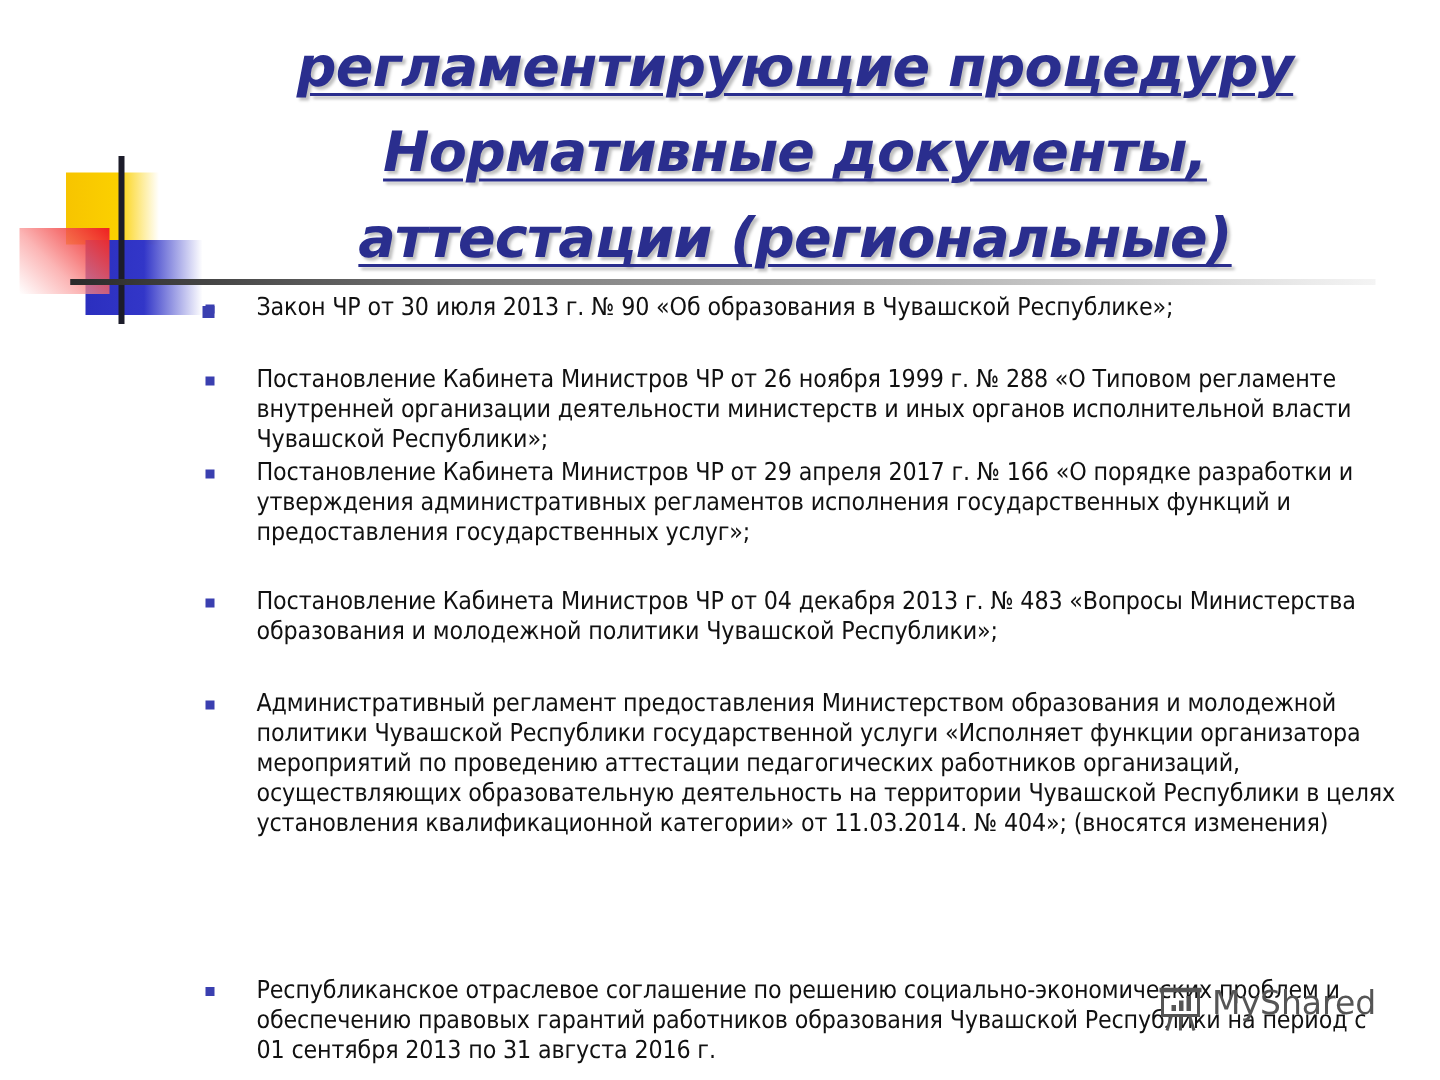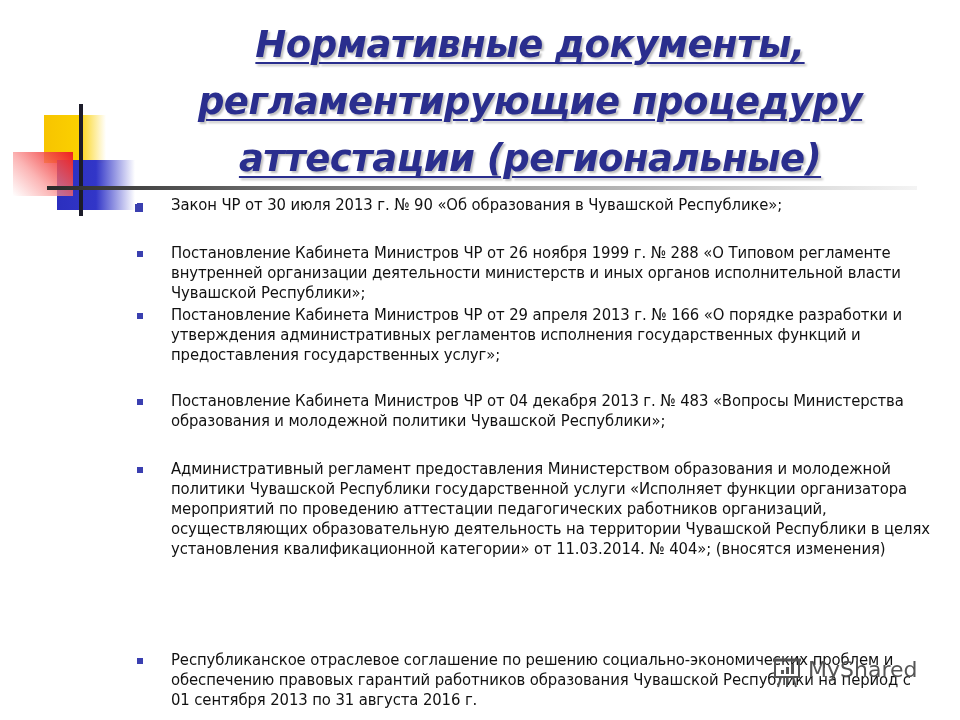--- a/index.html
+++ b/index.html
@@ -42,37 +42,37 @@
   <div class="blue"></div>
   <div class="red"></div>
   <div class="vline"></div>
   <div class="hline"></div>
   <div class="sq"></div>
 </div>
 
 <div class="divider"></div>
 
 <div class="title">
+  <div>регламентирующие процедуру</div>
   <div>Нормативные документы,</div>
-  <div>регламентирующие процедуру</div>
   <div>аттестации (региональные)</div>
 </div>
 
 <ul class="list">
   <li class="item" style="top:5px;">
     <span class="bullet"></span>
     <span class="text">Закон ЧР от 30 июля 2013 г. № 90 «Об образования  в Чувашской Республике»;</span>
   </li>
   <li class="item" style="top:53px;">
     <span class="bullet"></span>
     <span class="text">Постановление Кабинета Министров ЧР от 26 ноября 1999 г. № 288 «О Типовом регламенте внутренней организации деятельности министерств и иных органов исполнительной власти Чувашской Республики»;</span>
   </li>
   <li class="item" style="top:115px;">
     <span class="bullet"></span>
-    <span class="text">Постановление Кабинета Министров ЧР от 29 апреля 2013 г. № 166 «О порядке разработки и утверждения административных регламентов исполнения государственных функций и предоставления государственных услуг»;</span>
+    <span class="text">Постановление Кабинета Министров ЧР от 29 апреля 2017 г. № 166 «О порядке разработки и утверждения административных регламентов исполнения государственных функций и предоставления государственных услуг»;</span>
   </li>
   <li class="item" style="top:201px;">
     <span class="bullet"></span>
     <span class="text">Постановление Кабинета Министров ЧР от 04 декабря 2013 г. № 483 «Вопросы Министерства образования и молодежной политики Чувашской Республики»;</span>
   </li>
   <li class="item" style="top:269px;">
     <span class="bullet"></span>
     <span class="text">Административный регламент предоставления Министерством образования и молодежной политики Чувашской Республики государственной услуги «Исполняет функции организатора мероприятий по проведению аттестации педагогических работников организаций, осуществляющих образовательную деятельность на территории Чувашской Республики в целях установления квалификационной категории»  от 11.03.2014. № 404»; (вносятся изменения)</span>
   </li>
   <li class="item" style="top:412px;margin-top:48px;">

